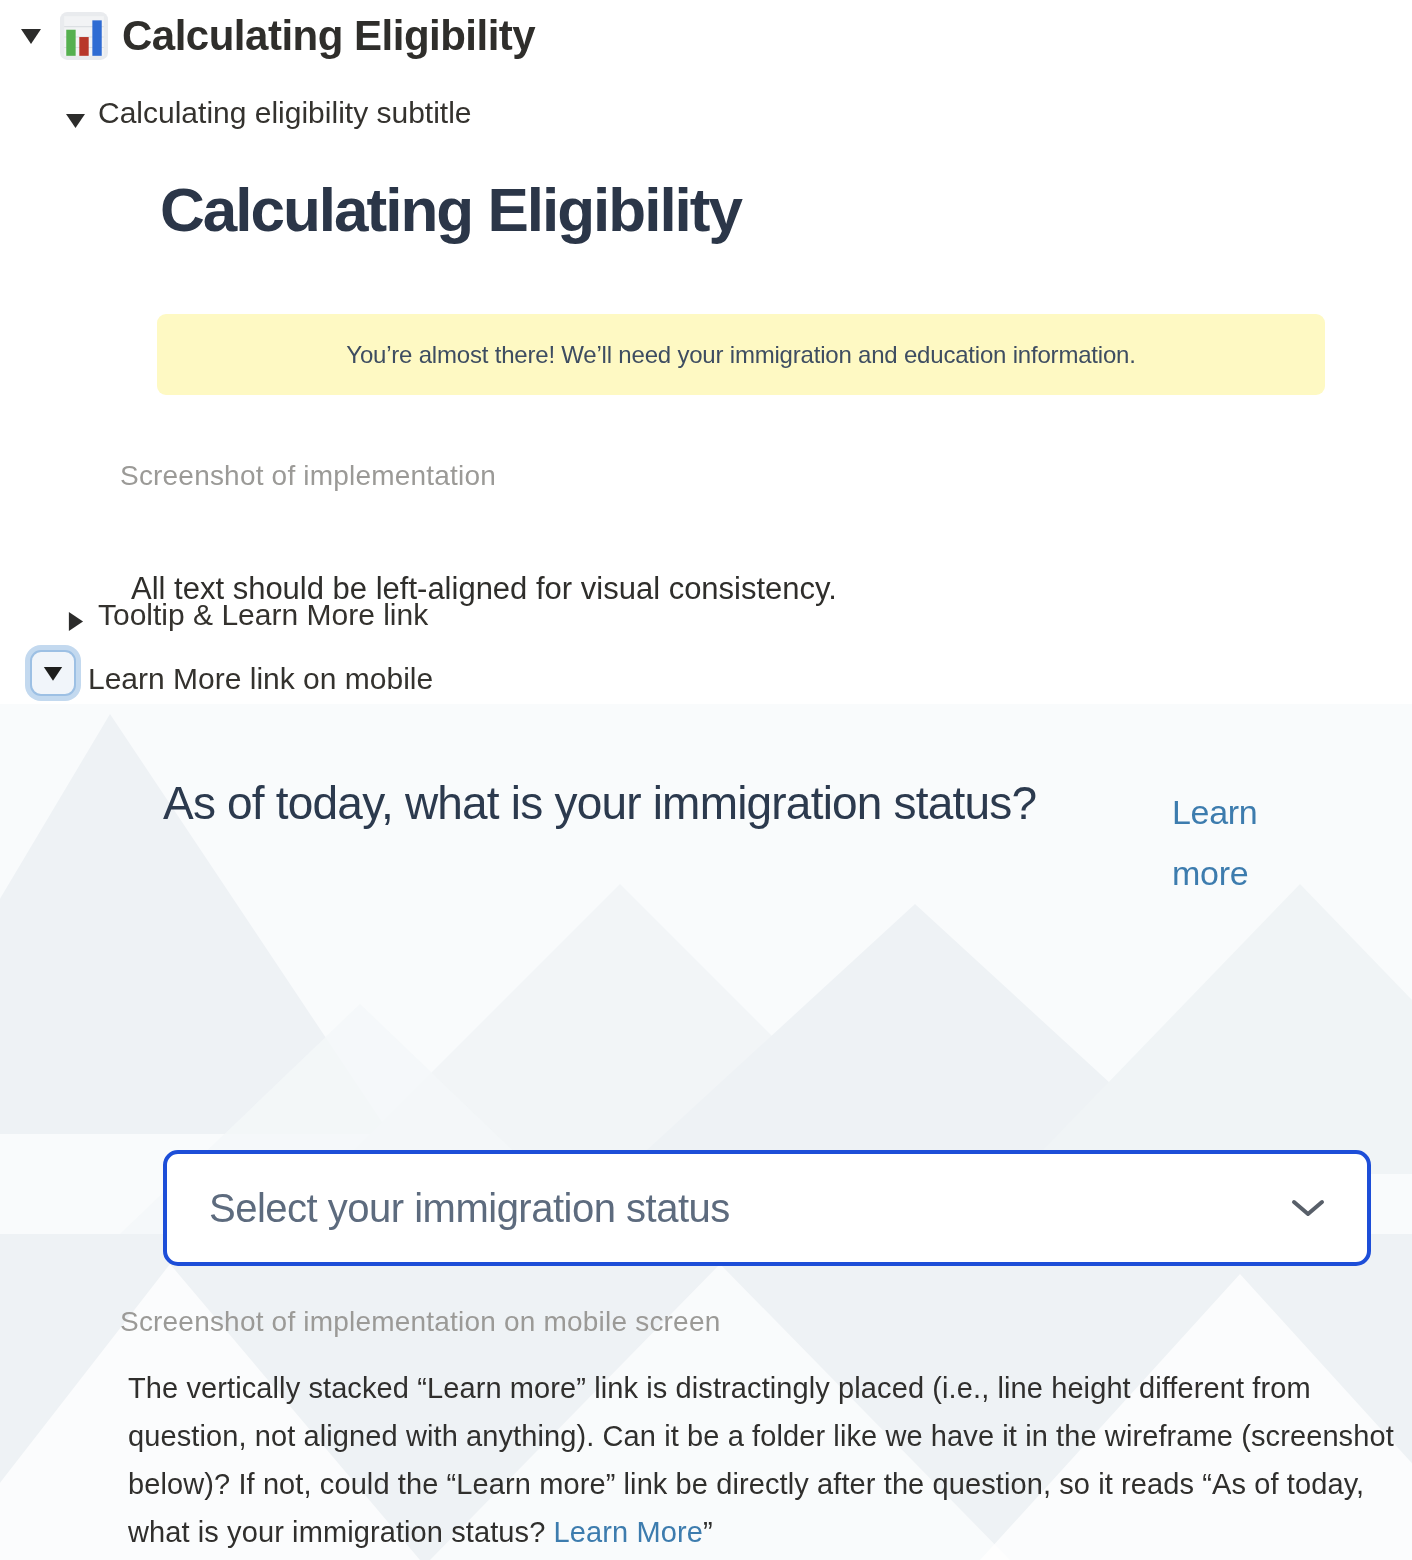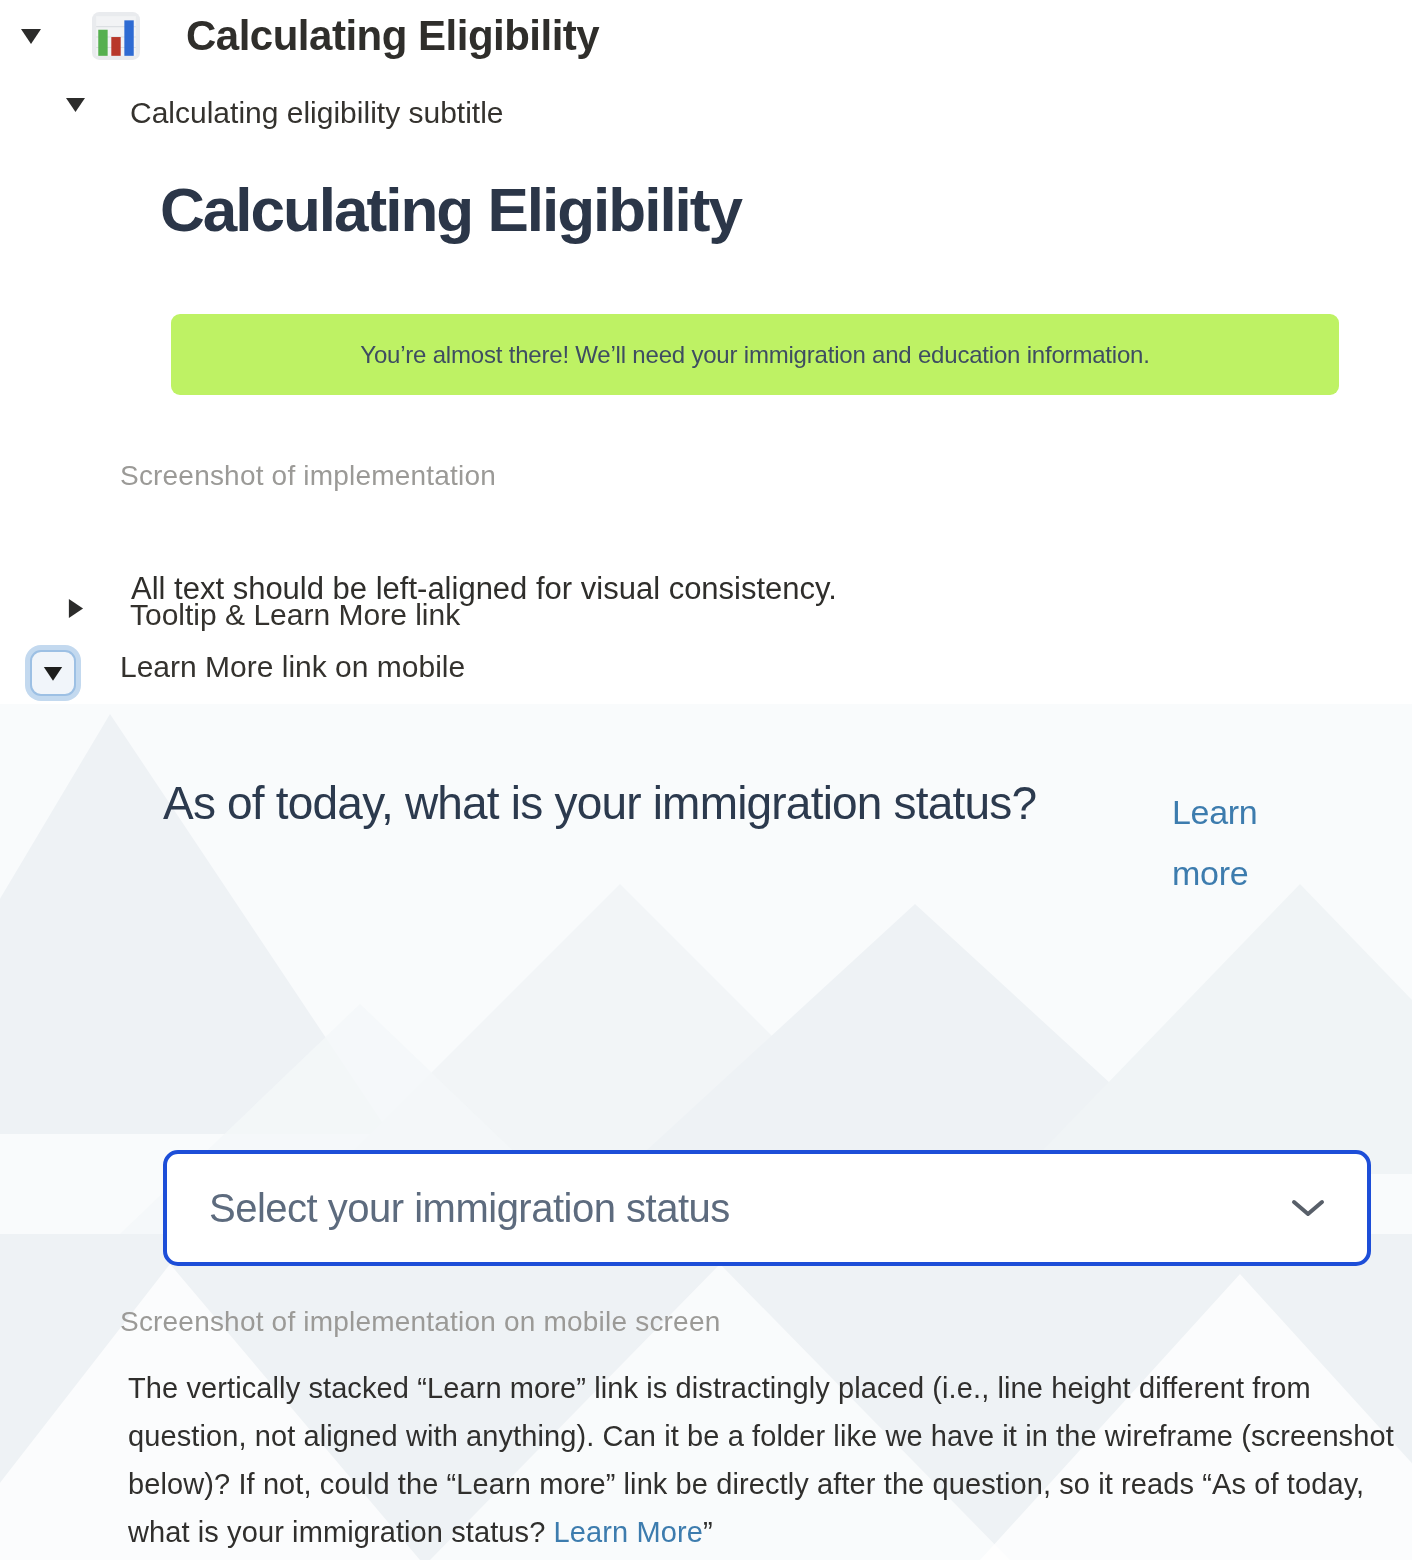--- a/index.html
+++ b/index.html
@@ -1,30 +1,30 @@
 <!DOCTYPE html>
 <html><head>
 <meta charset="utf-8">
 <style>
   html,body{margin:0;padding:0;}
   body{
     width:1412px;height:1560px;background:#ffffff;
     font-family:"Liberation Sans",sans-serif;color:#37352f;
     overflow:hidden;position:relative;
   }
-  .abs{position:absolute;gap:32px;}
+  .abs{position:absolute;}
 
   
   .title-row{top:12px;left:0;display:flex;align-items:center;}
   .tri-btn{background:none;border:none;padding:0;cursor:pointer;display:flex;align-items:center;justify-content:center;}
   .title-arrow{margin-left:16px;width:30px;}
   .title-emoji{margin-left:14px;width:48px;height:48px;}
   .page-title{margin-left:14px;font-size:42px;font-weight:700;color:#2f2e2b;letter-spacing:-0.5px;}
 
-  .toggle-row{display:flex;align-items:flex-start;}
+  .toggle-row{display:flex;align-items:flex-end;}
   .toggle-row .arrow{width:46px;display:flex;justify-content:center;}
   .toggle-label{font-size:30px;color:#34322e;}
   .row-subtitle{top:96px;left:52px;}
   .row-tooltip{top:598px;left:52px;}
   .row-mobile{top:650px;left:30px;}
   .focus-box{
     width:46px;height:46px;border-radius:11px;background:#f1f5fa;
     border:2px solid #9dc0e4;box-shadow:0 0 0 5px #c3d9ef;
     display:flex;align-items:center;justify-content:center;
   }
@@ -32,21 +32,21 @@
 
   .caption{font-size:28px;color:#9b9a97;letter-spacing:0.2px;}
   .caption1{top:460px;left:120px;}
   .para{font-size:31px;color:#2f2e2b;}
   .para1{top:527px;left:131px;margin-top:44px;}
 
   
   .wf-h1{top:174px;left:160px;font-size:62px;font-weight:700;color:#2b3648;letter-spacing:-2px;}
   .banner{
     top:314px;left:157px;width:1168px;height:81px;border-radius:9px;
-    background:#bef264;display:flex;align-items:center;justify-content:center;margin-left:14px;
+    background:#fef9c3;display:flex;align-items:center;justify-content:center;
   }
   .banner-text{font-size:24px;color:#3e4d61;letter-spacing:-0.2px;}
 
   
   .mobile-region{top:704px;left:0;width:1412px;height:856px;background:#f9fbfc;}
   .mobile-region svg.pattern{position:absolute;top:0;left:0;}
   .m-content{position:absolute;top:0;left:0;width:100%;height:100%;}
 
   .m-question{
     position:absolute;top:70px;left:163px;width:920px;

